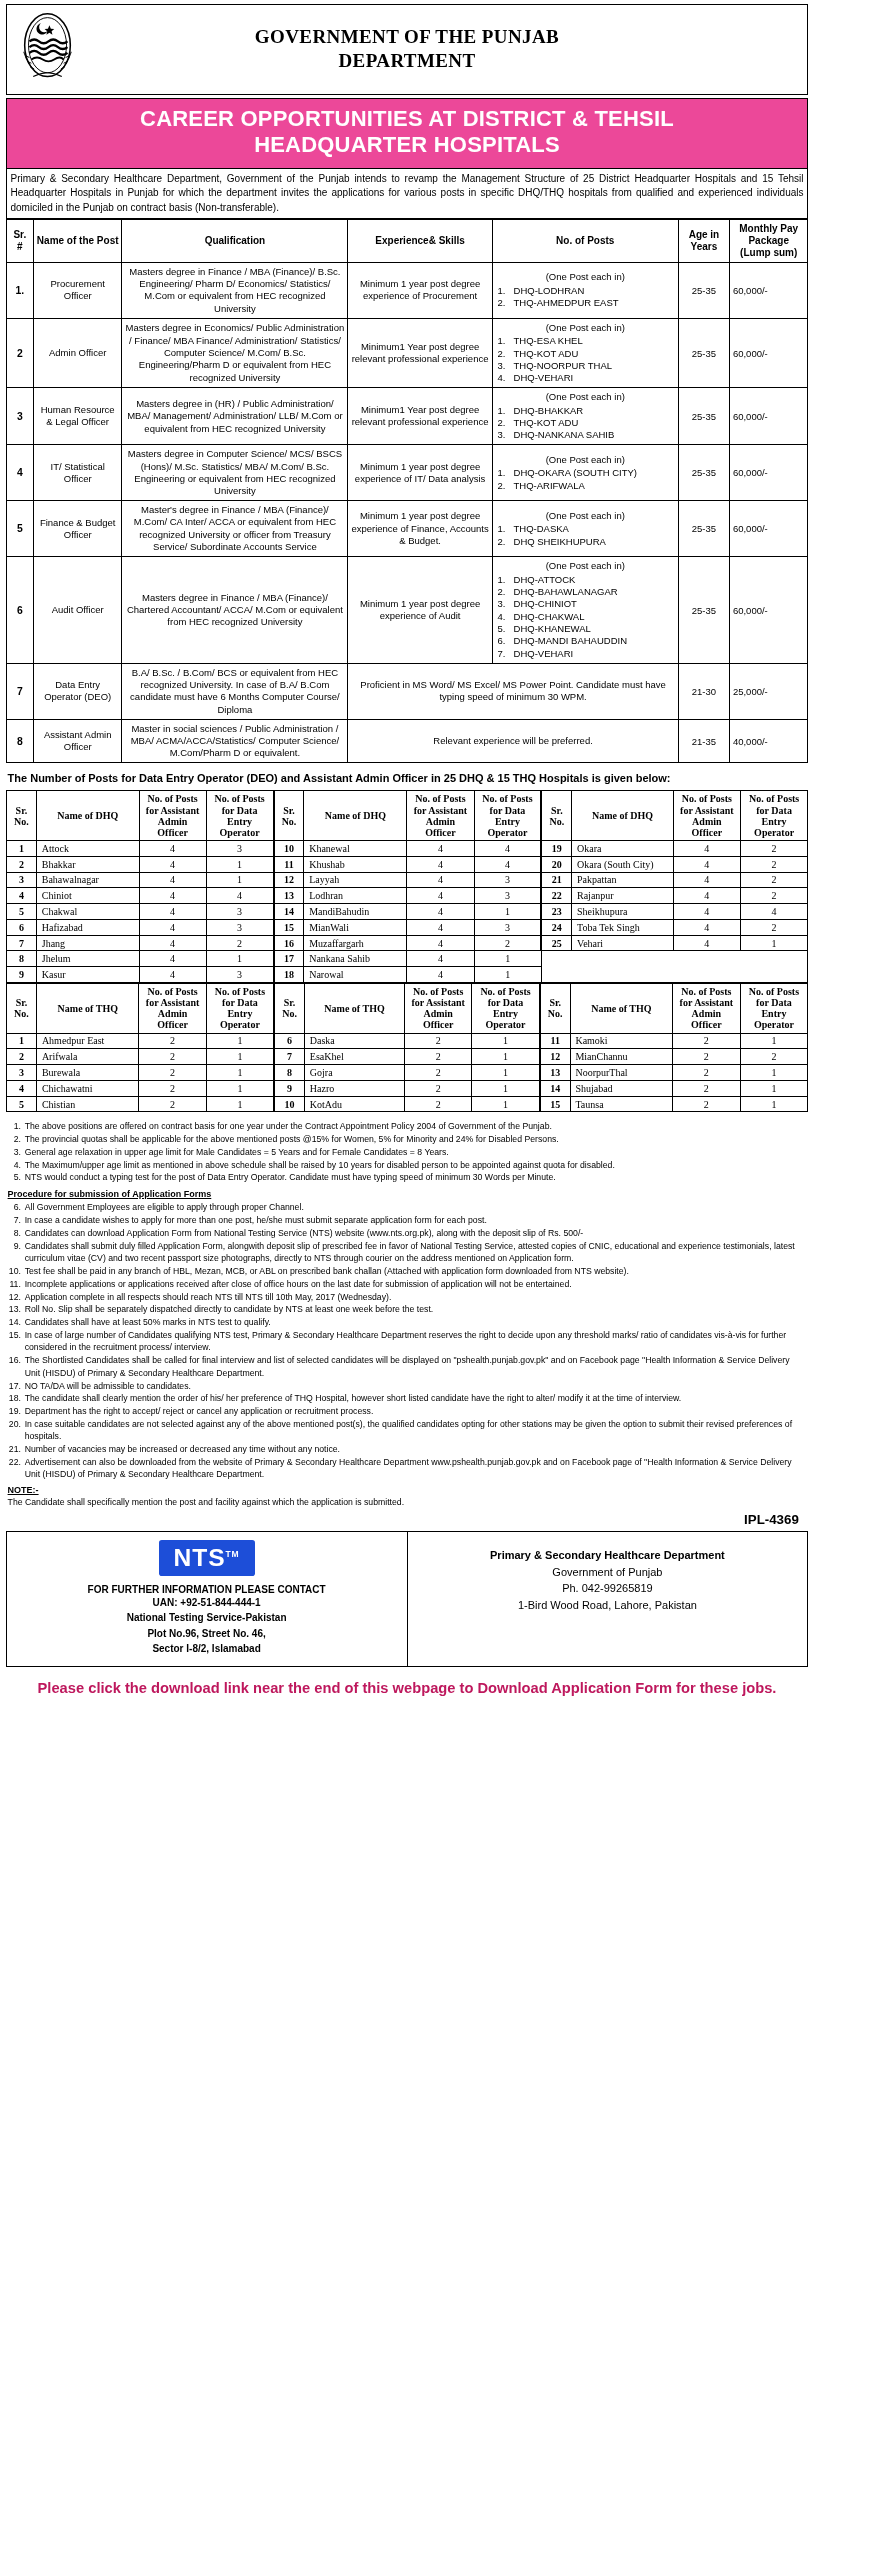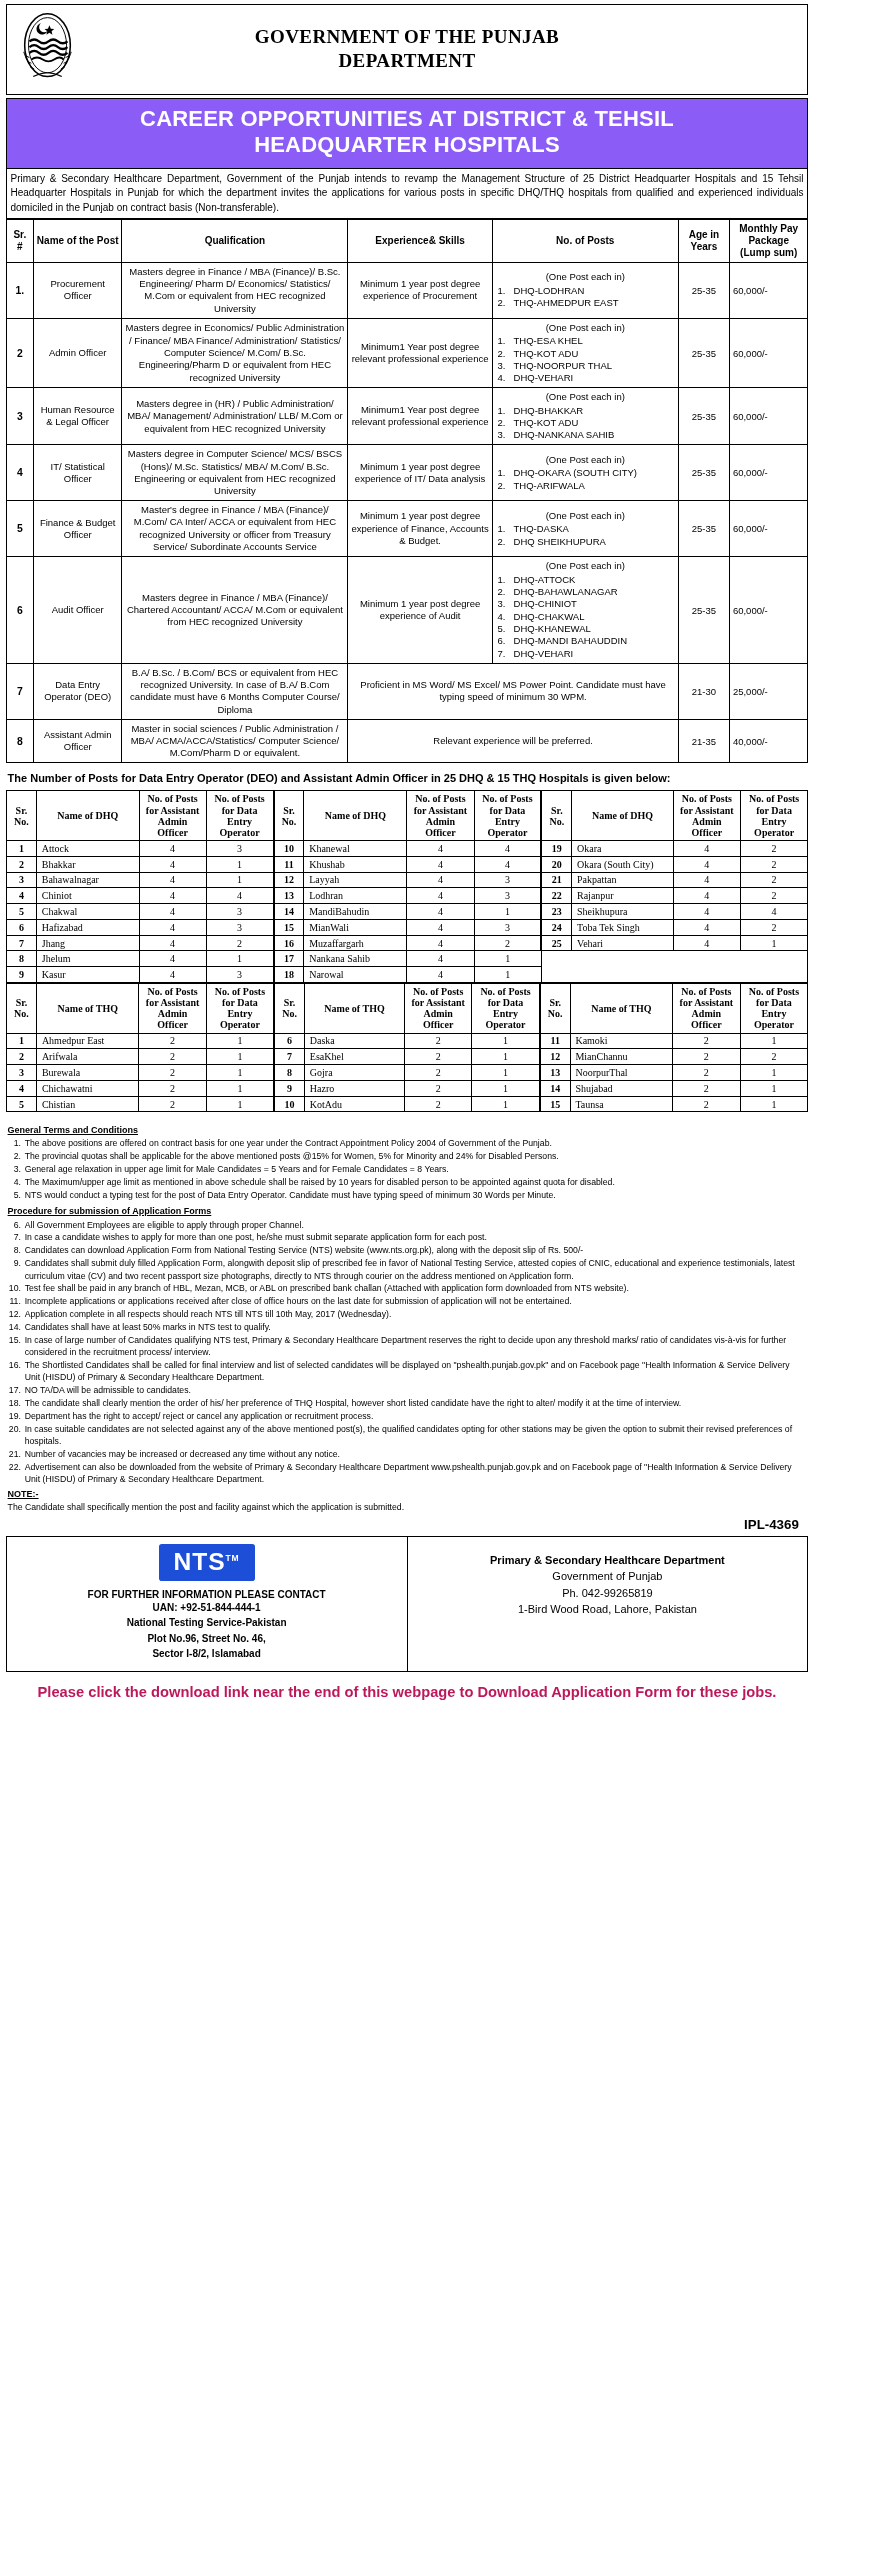--- a/index.html
+++ b/index.html
@@ -14,21 +14,21 @@
   .page { width:814px; padding:3.8px 5.7px 0 5.7px; }
 
   
   .hdr-box { border:1.9px solid #000; padding:5.7px 3.8px; display:flex; align-items:center; }
   .crest { width:74px; flex:0 0 74px; display:flex; justify-content:center; }
   .crest svg { display:block; }
   .hdr-titles { flex:1; text-align:center; font-family:"Liberation Serif", serif; font-weight:bold; }
   .hdr-titles div { font-size:19px; line-height:1.30; letter-spacing:0.4px; }
   .hdr-spacer { width:74px; flex:0 0 74px; }
 
-  .banner { background:#8b5cf6; color:#fff; text-align:center; font-weight:bold;
+  .banner { background:#ec4899; color:#fff; text-align:center; font-weight:bold;
             font-size:22px; line-height:1.22; padding:6.6px 3.8px 8.5px; margin-top:2.8px;
             border:1.9px solid #000; letter-spacing:0.2px; }
 
   .intro { border:0.9px solid #000; border-top:none; font-size:10px; line-height:1.45;
            padding:2.8px 3.8px; text-align:justify; }
 
   
   table { border-collapse:collapse; width:100%; }
   .t-main { border:1.5px solid #000; font-size:9.5px; }
   .t-main th, .t-main td { border:0.9px solid #000; padding:2.8px 2.8px; vertical-align:middle; }
@@ -549,21 +549,20 @@
           <td class="cnt">1</td>
           <td class="num sep">15</td>
           <td class="nm">Taunsa</td>
           <td class="cnt">2</td>
           <td class="cnt">1</td>
         </tr>
       </tbody>
   </table>
 
   <div class="terms">
-    <h4>General Terms and Conditions</h4>
     <ol id="terms-list">
         <li>
           <span class="li-n">1.</span>
           <span class="li-t">The above positions are offered on contract basis for one year under the Contract Appointment Policy 2004 of Government of the Punjab.</span>
         </li>
         <li>
           <span class="li-n">2.</span>
           <span class="li-t">The provincial quotas shall be applicable for the above mentioned posts @15% for Women, 5% for Minority and 24% for Disabled Persons.</span>
         </li>
         <li>
@@ -601,20 +600,24 @@
           <span class="li-n">10.</span>
           <span class="li-t">Test fee shall be paid in any branch of HBL, Mezan, MCB, or ABL on prescribed bank challan (Attached with application form downloaded from NTS website).</span>
         </li>
         <li>
           <span class="li-n">11.</span>
           <span class="li-t">Incomplete applications or applications received after close of office hours on the last date for submission of application will not be entertained.</span>
         </li>
         <li>
           <span class="li-n">12.</span>
           <span class="li-t">Application complete in all respects should reach NTS till NTS till 10th May, 2017 (Wednesday).</span>
+        </li>
+        <li>
+          <span class="li-n">13.</span>
+          <span class="li-t">Roll No. Slip shall be separately dispatched directly to candidate by NTS at least one week before the test.</span>
         </li>
         <li>
           <span class="li-n">14.</span>
           <span class="li-t">Candidates shall have at least 50% marks in NTS test to qualify.</span>
         </li>
         <li>
           <span class="li-n">15.</span>
           <span class="li-t">In case of large number of Candidates qualifying NTS test, Primary &amp; Secondary Healthcare Department reserves the right to decide upon any threshold marks/ ratio of candidates vis-à-vis for further considered in the recruitment process/ interview.</span>
         </li>
         <li>

